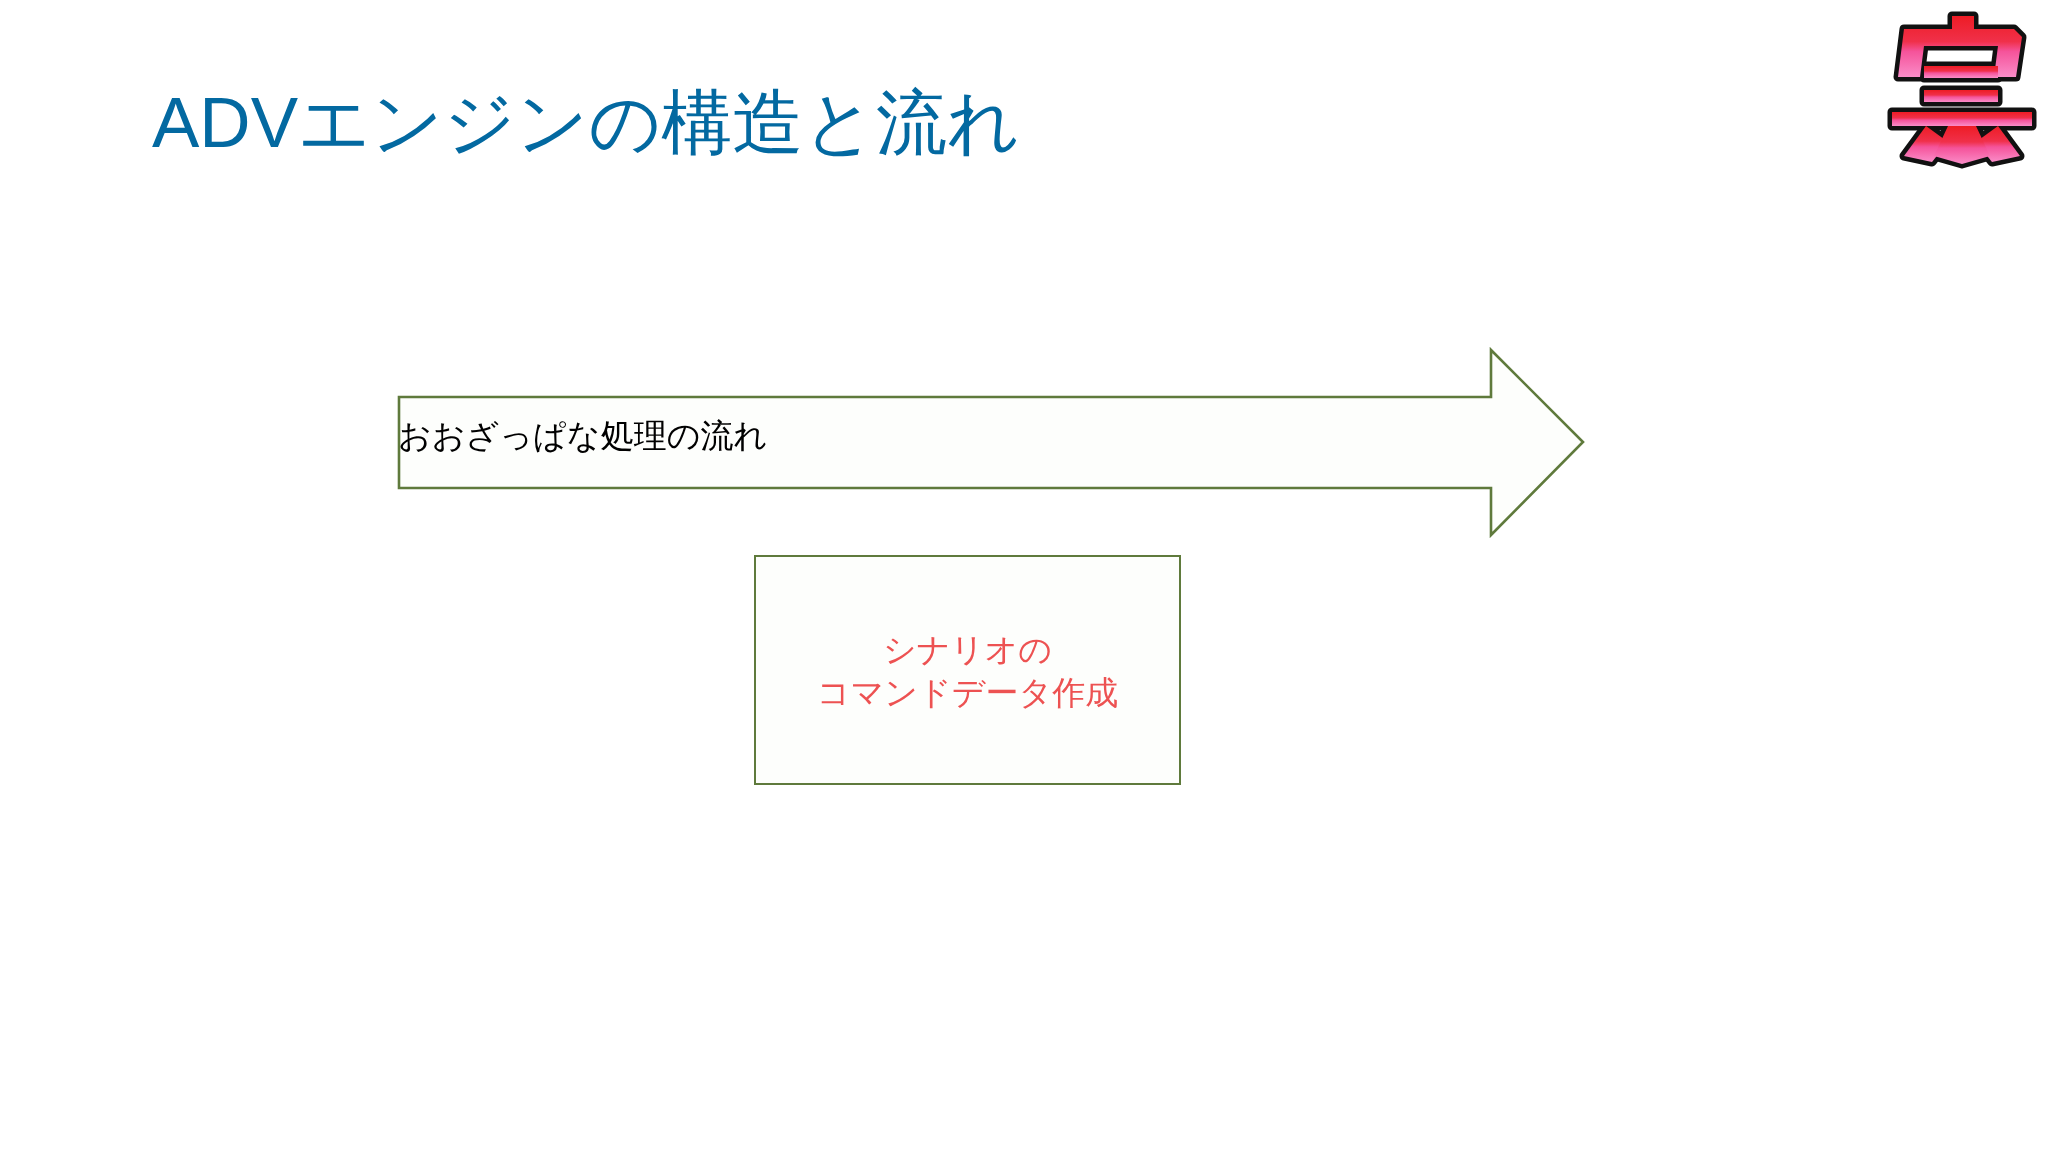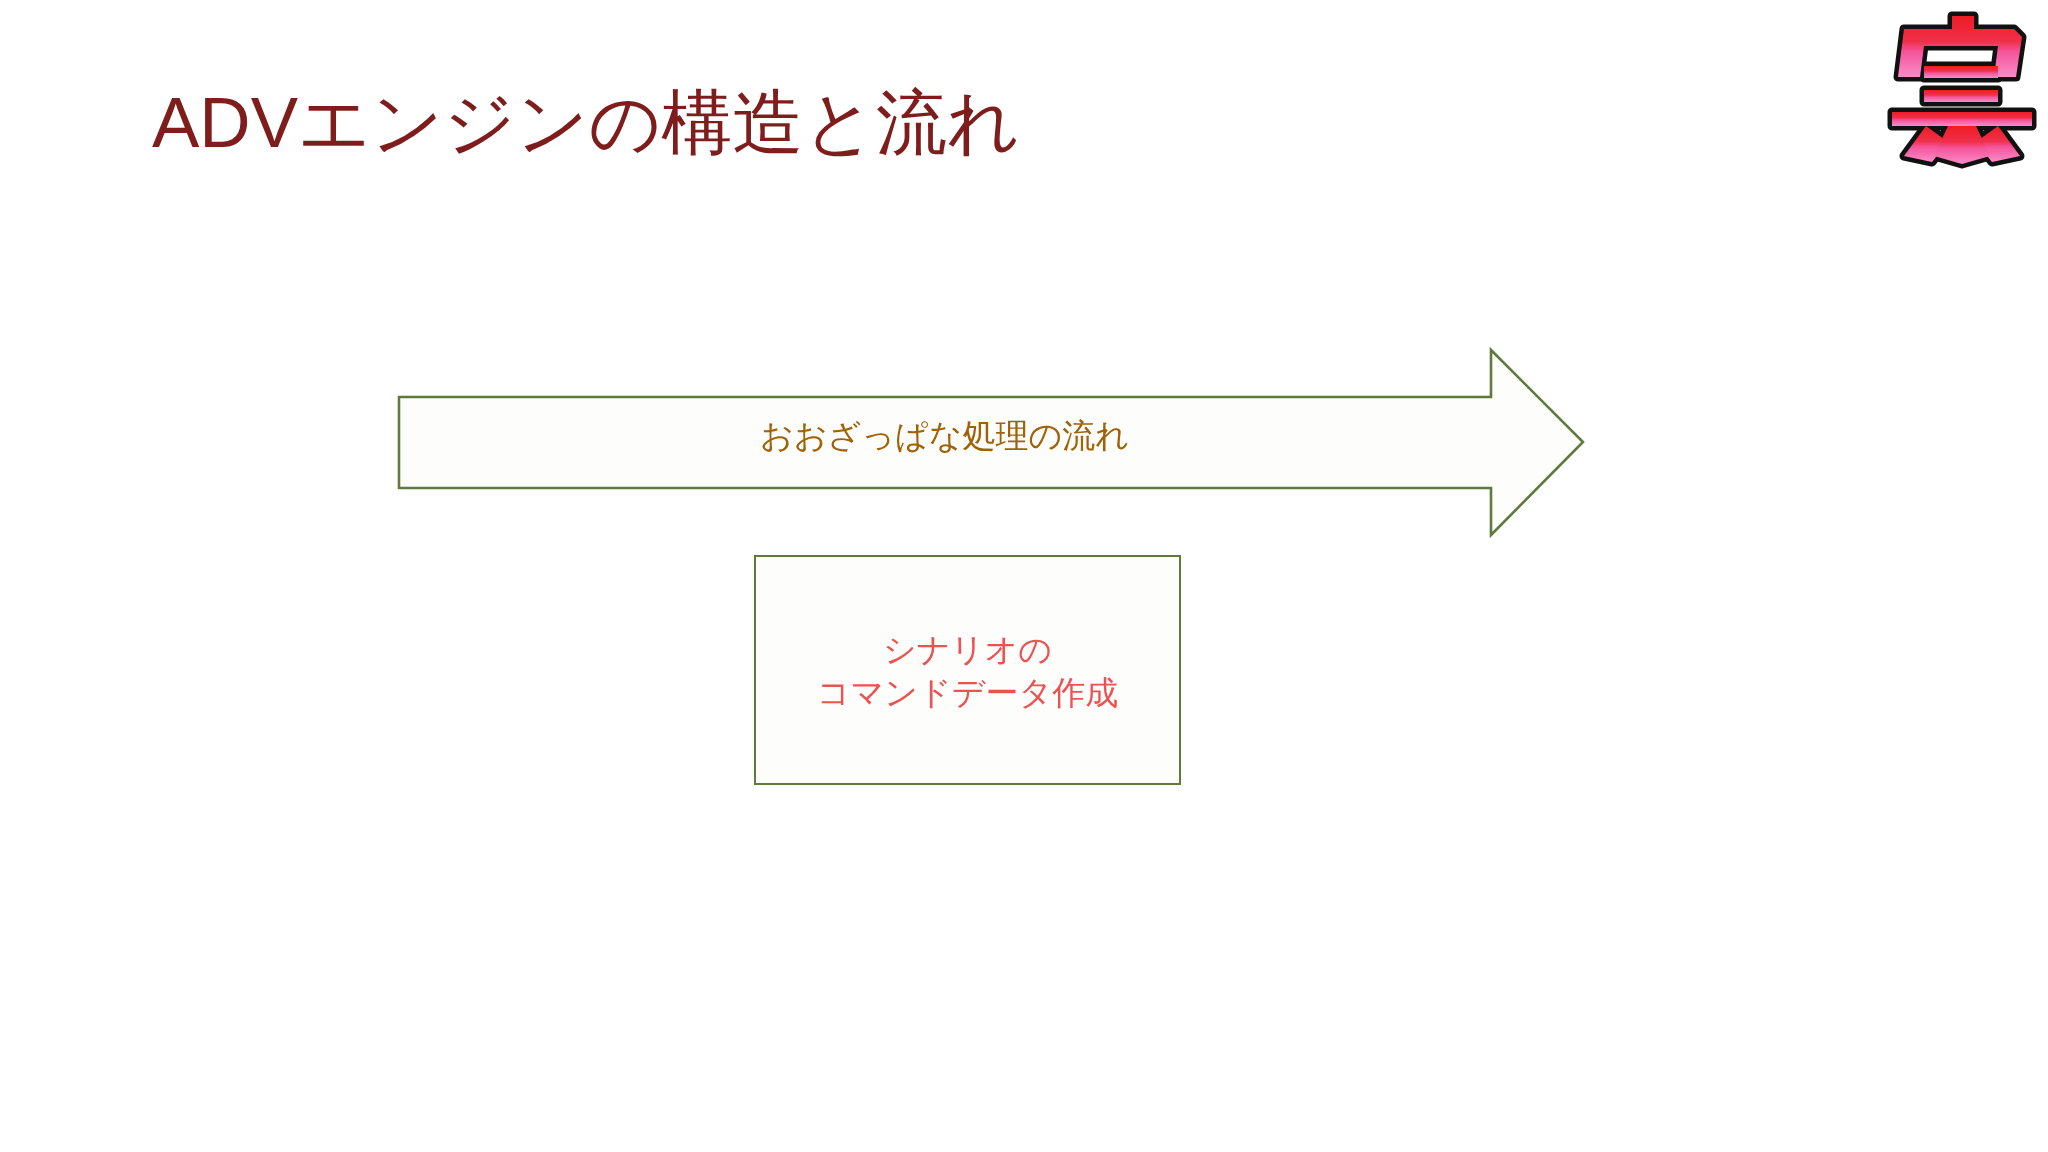--- a/index.html
+++ b/index.html
@@ -24,21 +24,21 @@
   }
 
   
   #slide-title {
     position: absolute;
     left: 152px;
     top: 80px;
     font-size: 71px;
     line-height: 1.2;
     font-weight: 400;
-    color: #7f1d1d;
+    color: #0369a1;
     letter-spacing: 0px;
     white-space: nowrap;
   }
 
   
   #logo {
     position: absolute;
     left: 1882px;
     top: 4px;
     width: 160px;
@@ -54,24 +54,24 @@
     width: 1205px;
     height: 210px;
   }
   #flow-arrow svg { display:block; width:1205px; height:210px; }
 
   #flow-arrow-label {
     position: absolute;
     left: 398px;
     top: 415px;
     width: 1093px;
-    text-align: center;
+    text-align: left;
     font-size: 33px;
     line-height: 1.25;
-    color: #a16207;
+    color: #000000;
     white-space: nowrap;
   }
 
   
   .stage-box {
     position: absolute;
     box-sizing: border-box;
     border: 2px solid #5f7a3c;
     background: #fdfefc;
     display: flex;

